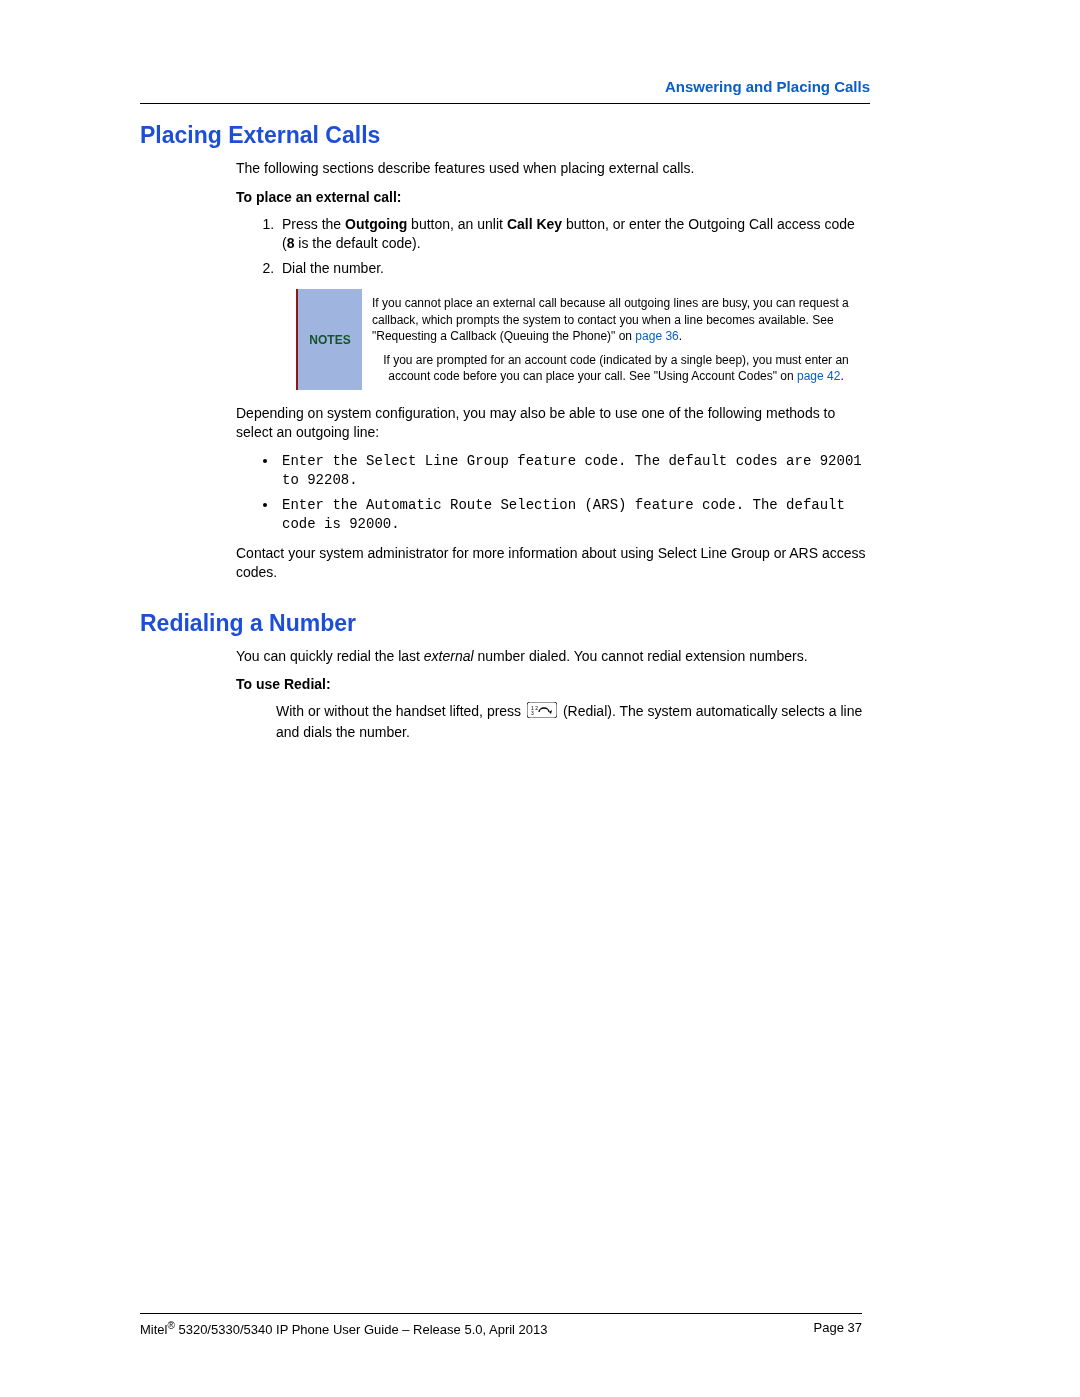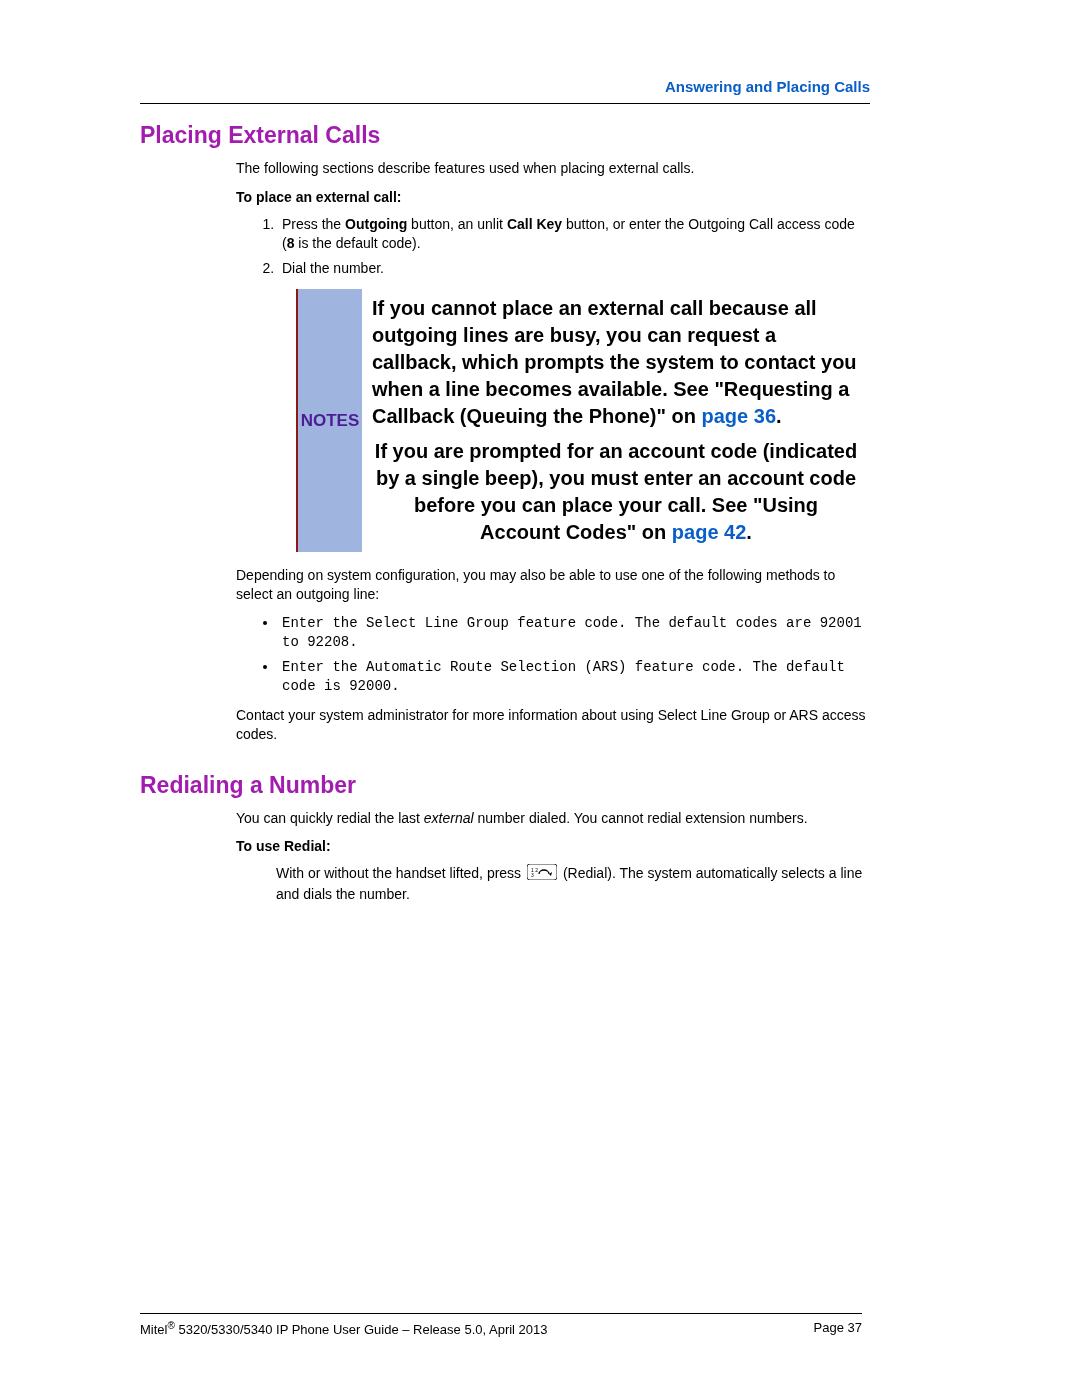--- a/index.html
+++ b/index.html
@@ -23,21 +23,21 @@
     color: #0a5ec8;
     font-weight: bold;
     font-size: 15px;
   }
   .top-rule {
     border: none;
     border-top: 1px solid #000;
     margin: 8px 0 18px 0;
   }
   h1.section {
-    color: #a21caf;
+    color: #1d4ed8;
     font-size: 23px;
     margin: 0 0 10px 0;
     font-weight: bold;
   }
   .indent {
     margin-left: 96px;
   }
   p {
     margin: 0 0 10px 0;
     line-height: 1.35;
@@ -66,34 +66,33 @@
     line-height: 1.35;
     padding-left: 4px;
   }
   .notes-box {
     display: flex;
     border-left: 2px solid #8a1a1a;
     margin: 12px 0 14px 60px;
   }
   .notes-label {
     background: #9fb5e0;
-    color: #4c1d95;
-    font-weight: bold;
-    font-size: 17px;
+    color: #14532d;
+    font-weight: bold;
+    font-size: 12px;
     display: flex;
     align-items: center;
     justify-content: center;
     padding: 0 8px;
     min-width: 48px;
   }
   .notes-content {
     padding: 6px 10px;
     line-height: 1.35;
-    font-size: 20px;
-    font-weight: bold;
+    font-size: 12px;
   }
   .notes-content p {
     margin: 0 0 8px 0;
   }
   .notes-content p:last-child {
     margin-bottom: 0;
     text-align: center;
   }
   a.pglink {
     color: #0a5ec8;

